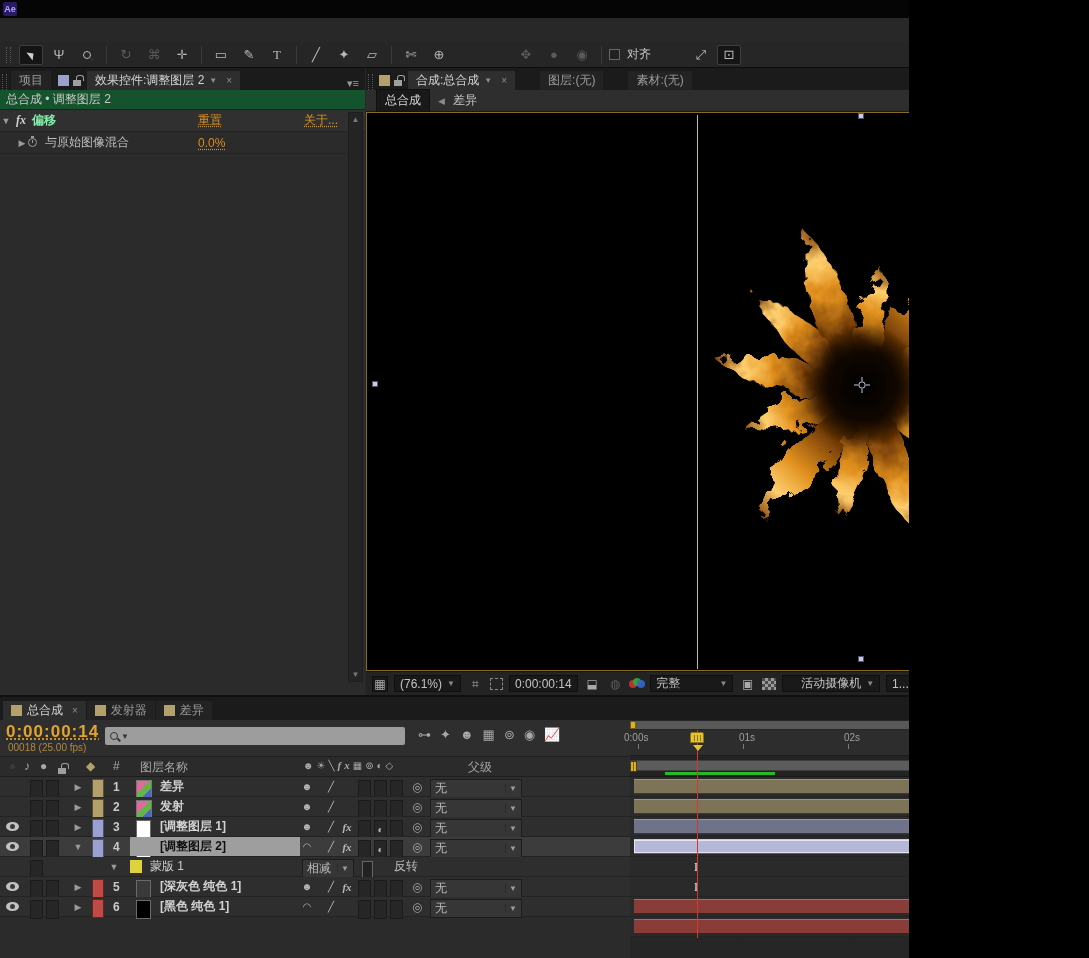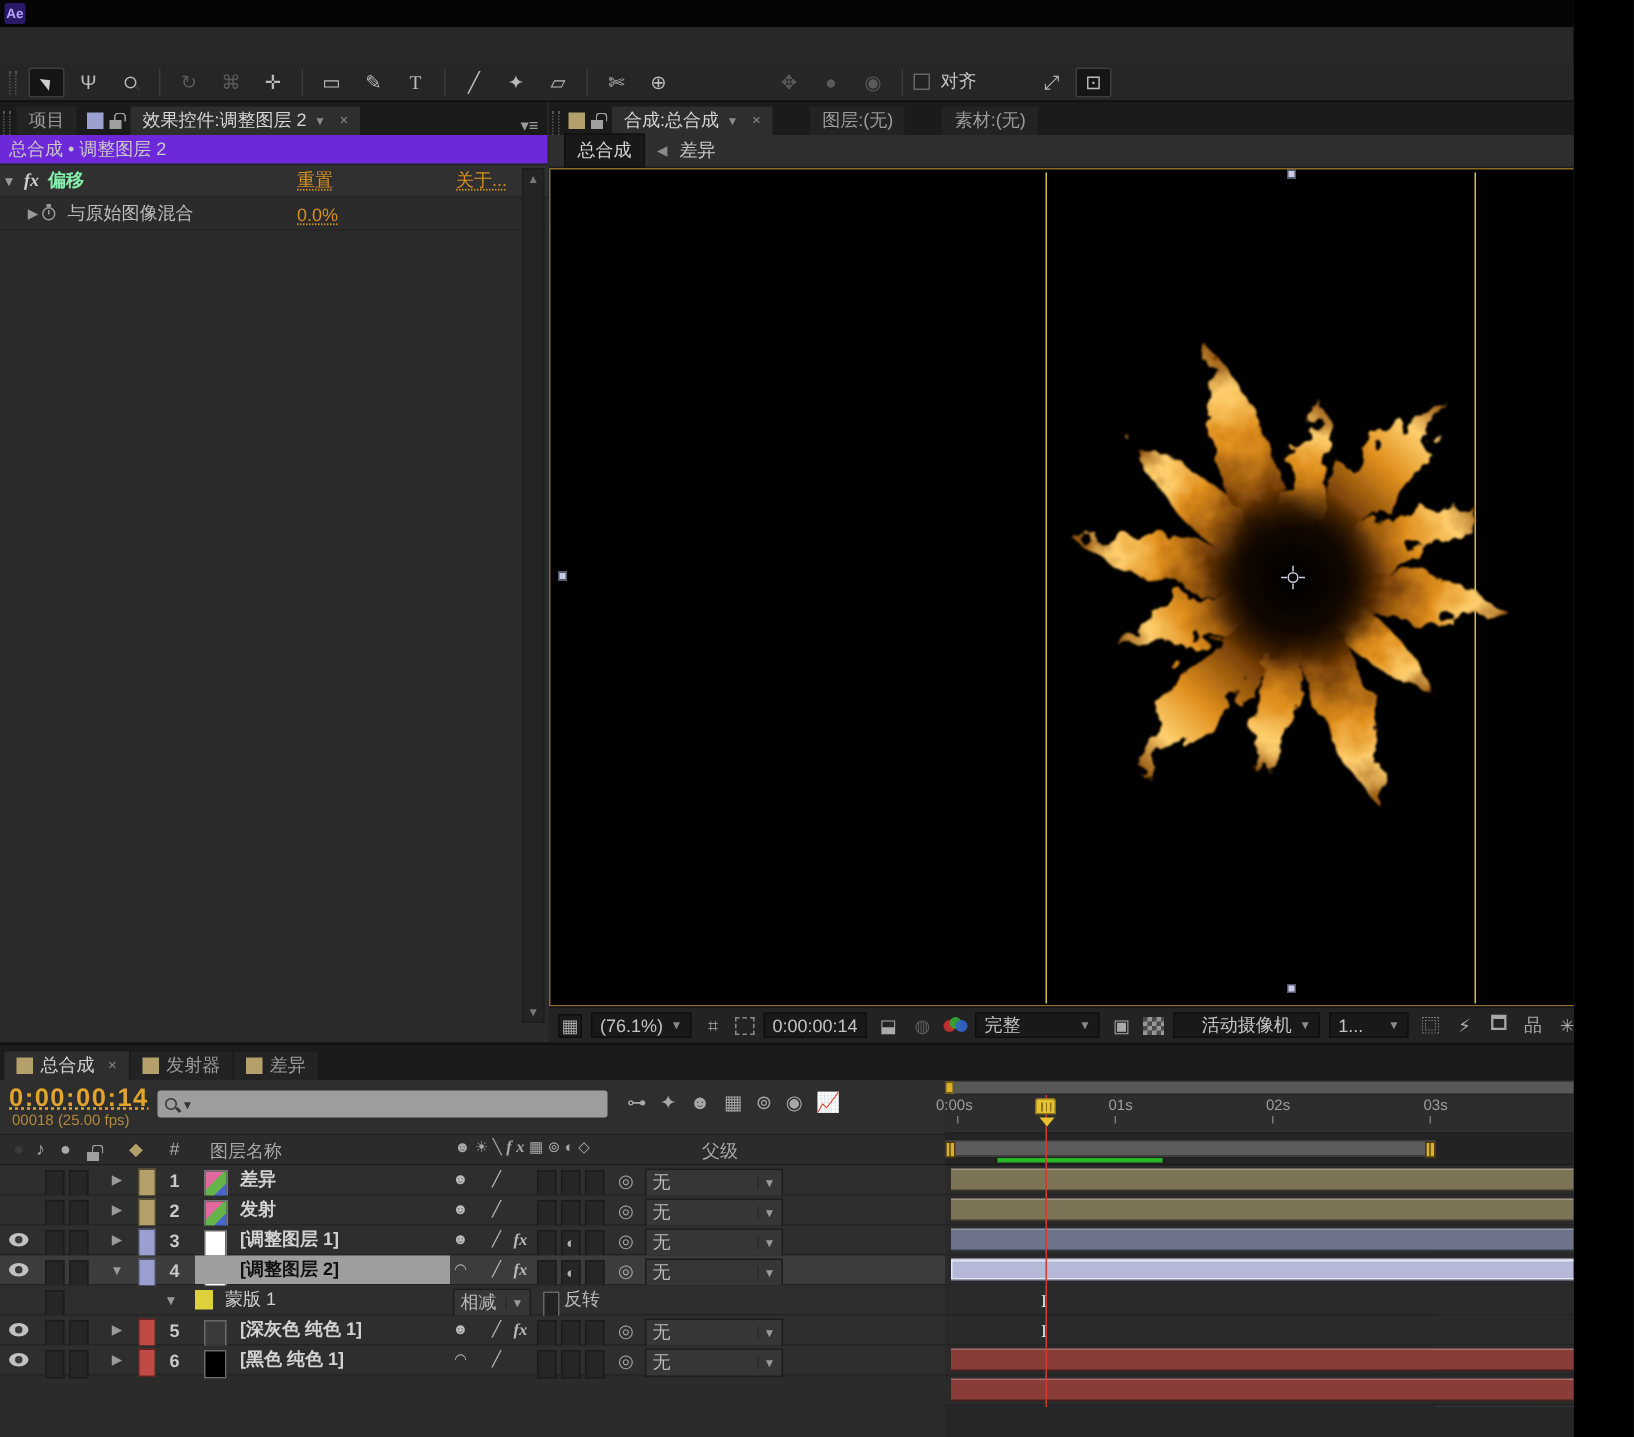--- a/index.html
+++ b/index.html
@@ -1,18 +1,18 @@
 <!DOCTYPE html>
 <html><head>
 <meta charset="utf-8">
 <style>
   * { margin:0; padding:0; box-sizing:border-box; }
   html,body { background:#000; }
   body { font-family:"Liberation Sans","DejaVu Sans",sans-serif; }
-  #app { position:relative; width:1049px; height:958px; background:#282828; overflow:hidden; font-size:12px; color:#c7c7c7;text-decoration:underline; }
+  #app { position:relative; width:909px; height:958px; background:#282828; overflow:hidden; font-size:12px; color:#c7c7c7;text-decoration:underline; }
   .abs { position:absolute; }
 
   
   #titlebar { left:0; top:0; width:1089px; height:18px; background:#050505; display:flex; align-items:center; color:#e8e8e8; font-size:12px; }
   .ae-logo { width:14px; height:14px; margin:0 6px 0 3px; background:#2a1a66; color:#b4a6ff; font-size:9px; font-weight:bold; display:flex; align-items:center; justify-content:center; border-radius:2px; }
   #menubar { left:0; top:18px; width:1089px; height:24px; background:#2d2d2d; border-bottom:1px solid #151515; display:flex; align-items:center; padding-left:8px; gap:2px; }
   .menu-item { padding:3px 9px; color:#dcdcdc; cursor:default; }
   #toolbar { left:0; top:42px; width:1089px; height:26px; background:#262626; border-bottom:1px solid #0c0c0c; display:flex; align-items:center; gap:4px; padding-left:6px; }
   .tool { width:24px; height:20px; display:flex; align-items:center; justify-content:center; color:#b9b9b9; font-size:13px; }
   .tool.active { background:#151515; border:1px solid #3e3e3e; border-radius:2px; }
@@ -37,21 +37,21 @@
   .well { background:#1a1a1a; border:1px solid #0e0e0e; }
   .dd { background:#363636; border:1px solid #1c1c1c; color:#b9b9b9; display:flex; align-items:center; justify-content:space-between; padding:0 4px; height:16px; }
   .dd .arr { font-size:8px; color:#9a9a9a; border-left:1px solid #2a2a2a; padding-left:3px; margin-left:4px; }
   .i-watch { position:relative; width:9px; height:9px; border:1px solid #9a9a9a; border-radius:50%; display:inline-block; }
   .i-watch::before { content:""; position:absolute; left:2px; top:-3px; width:3px; height:2px; background:#9a9a9a; }
   .i-watch::after { content:""; position:absolute; left:3px; top:1px; width:1px; height:3px; background:#9a9a9a; }
 
   
   #fxpanel { left:0; top:68px; width:365px; height:627px; background:#2b2b2b; }
   #fxpanel .tabstrip { height:22px; padding-left:2px; }
-  #fx-breadcrumb { height:20px; background:#6d28d9; border-bottom:1px solid #1f1f1f; display:flex; align-items:center; padding-left:6px; color:#c9c9c9; }
+  #fx-breadcrumb { height:20px; background:#14532d; border-bottom:1px solid #1f1f1f; display:flex; align-items:center; padding-left:6px; color:#c9c9c9; }
   .fxrow { height:22px; display:flex; align-items:center; }
   .fxhead { background:#303030; border-bottom:1px solid #222; }
   .fx-badge { font-style:italic; font-weight:bold; color:#cfcfcf; margin:0 6px 0 4px; font-family:"Liberation Serif",serif; }
   .tri { font-size:9px; color:#9a9a9a; width:12px; text-align:center; }
   .scrolltrack { position:absolute; right:2px; top:44px; width:15px; height:570px; background:#242424; border:1px solid #1d1d1d; }
   .scrolltrack .sa { position:absolute; left:1px; width:11px; text-align:center; color:#787878; font-size:8px; }
 
   
   #comppanel { left:366px; top:68px; width:723px; height:627px; background:#2e2e2e; }
   #comppanel .tabstrip { height:22px; padding-left:2px; }
@@ -446,21 +446,21 @@
         <div class="lrow">
           <span class="cell avbox" style="left: 30px; top: 3px;"></span>
           <span class="cell tri" style="left: 108px; justify-content: center;">▼</span>
           <span class="cell" style="left: 130px; top: 3px; width: 12px; height: 13px; background: rgb(221, 210, 60);"></span>
           <span class="cell" style="left: 150px; color: rgb(207, 207, 207);">蒙版 1</span>
           <span class="cell dd" style="left: 302px; width: 52px; top: 2px;">
             <span>相减</span>
             <span class="arr">▼</span>
           </span>
           <span class="cell checkbox" style="left: 362px; top: 4px;"></span>
-          <span class="cell" style="left: 376px; color: rgb(189, 189, 189);">反转</span>
+          <span class="cell" style="left: 394px; color: rgb(189, 189, 189);">反转</span>
         </div>
         <div class="lrow">
           <span class="cell" style="left: 4px; width: 16px; justify-content: center;">
             <span class="i-eye"></span>
           </span>
           <span class="cell avbox" style="left: 30px; top: 3px;"></span>
           <span class="cell avbox" style="left: 46px; top: 3px;"></span>
           <span class="cell tri" style="left: 72px; justify-content: center;">▶</span>
           <span class="cell lbl-chip" style="left: 92px; top: 2px; background: rgb(192, 74, 69);"></span>
           <span class="cell" style="left: 113px; color: rgb(201, 201, 201); font-weight: bold;">5</span>

